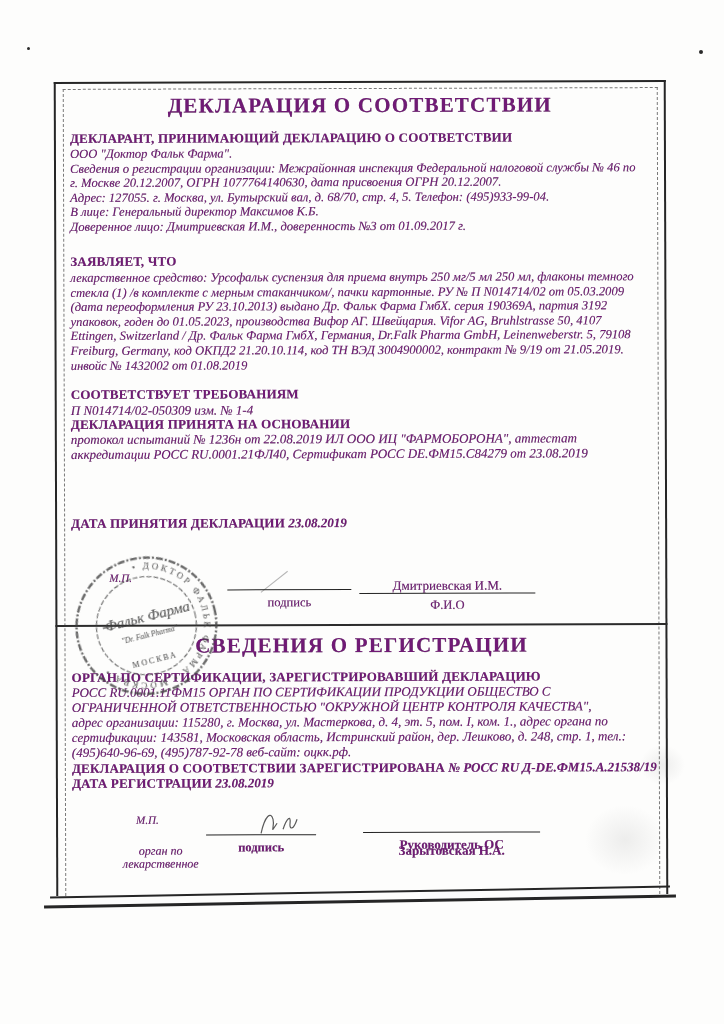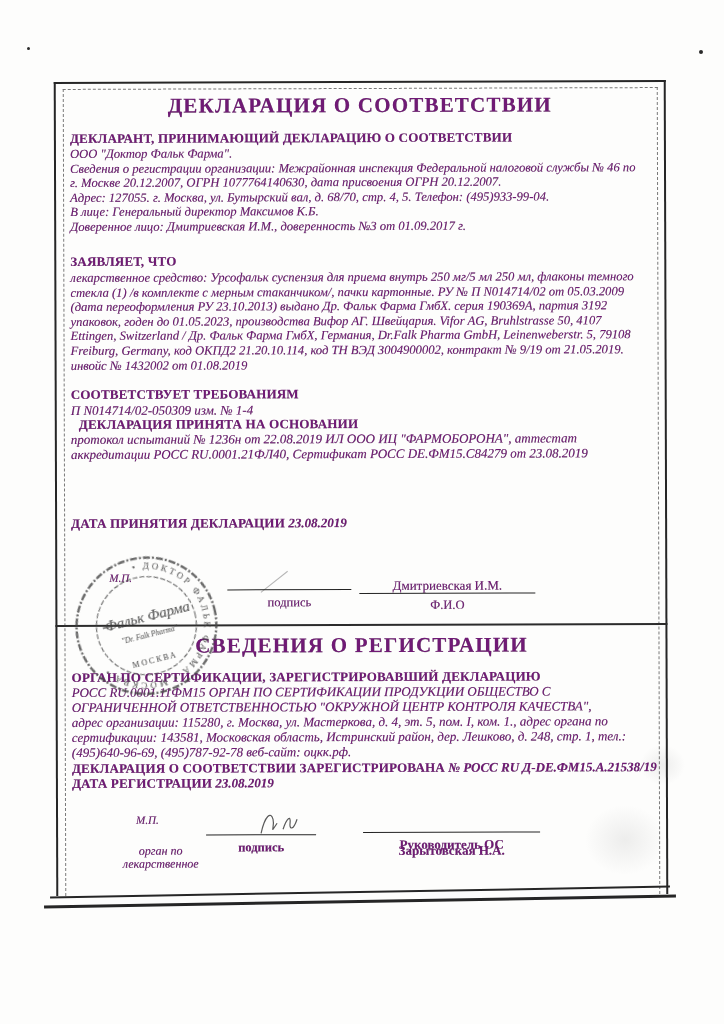--- a/index.html
+++ b/index.html
@@ -73,21 +73,21 @@
       <div>(дата переоформления РУ 23.10.2013) выдано Др. Фальк Фарма ГмбХ. серия 190369А, партия 3192</div>
       <div>упаковок, годен до 01.05.2023, производства Вифор АГ. Швейцария. Vifor AG, Bruhlstrasse 50, 4107</div>
       <div>Ettingen, Switzerland / Др. Фальк Фарма ГмбХ, Германия, Dr.Falk Pharma GmbH, Leinenweberstr. 5, 79108</div>
       <div>Freiburg, Germany, код ОКПД2 21.20.10.114, код ТН ВЭД 3004900002, контракт № 9/19 от 21.05.2019.</div>
       <div>инвойс № 1432002 от 01.08.2019</div>
     </div>
 
     <div class="abs hb" style="left:14px; top:303px;">СООТВЕТСТВУЕТ ТРЕБОВАНИЯМ</div>
     <div class="abs itc" style="left:14px; top:319px;">П N014714/02-050309 изм. № 1-4</div>
 
-    <div class="abs hb" style="left:22px; top:333px;">ДЕКЛАРАЦИЯ ПРИНЯТА НА ОСНОВАНИИ</div>
+    <div class="abs hb" style="left:14px; top:333px;">ДЕКЛАРАЦИЯ ПРИНЯТА НА ОСНОВАНИИ</div>
     <div class="abs itc" style="left:14px; top:348px; width:582px;">
       <div>протокол испытаний № 1236н от 22.08.2019 ИЛ ООО ИЦ "ФАРМОБОРОНА", аттестат</div>
       <div>аккредитации РОСС RU.0001.21ФЛ40, Сертификат РОСС DE.ФМ15.С84279 от 23.08.2019</div>
     </div>
 
     <div class="abs" style="left:14px; top:432px; font-size:13px;">
       <span class="hb">ДАТА ПРИНЯТИЯ ДЕКЛАРАЦИИ</span>
       <span class="val">23.08.2019</span>
     </div>
 

